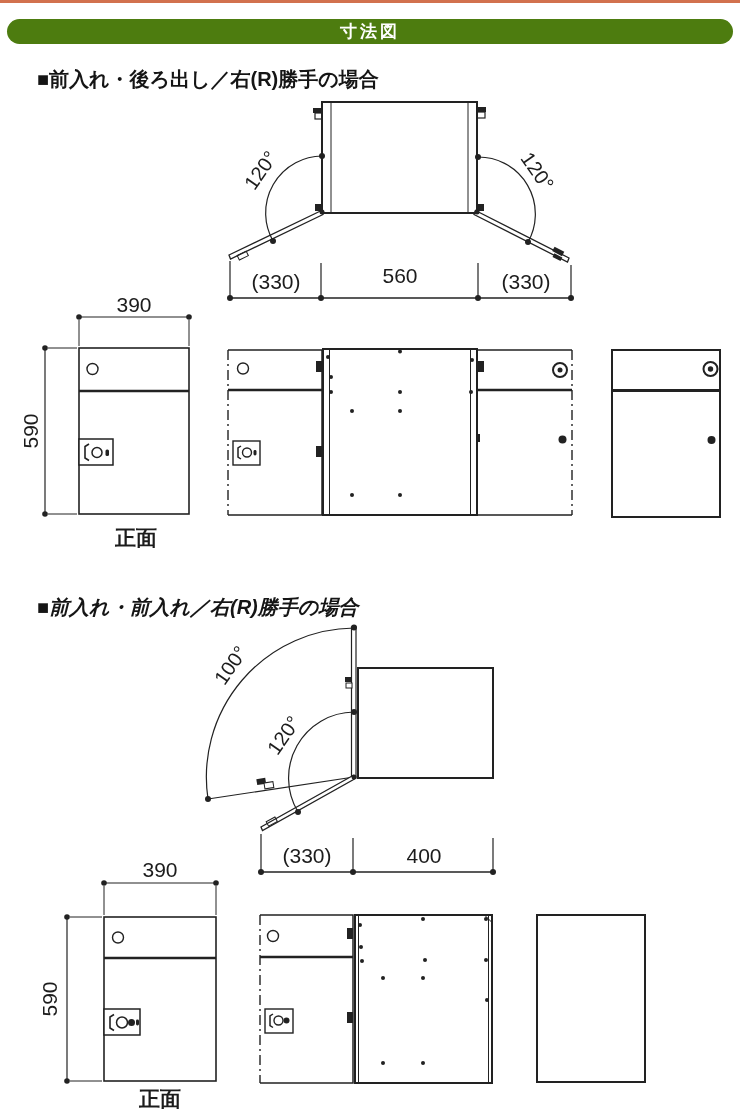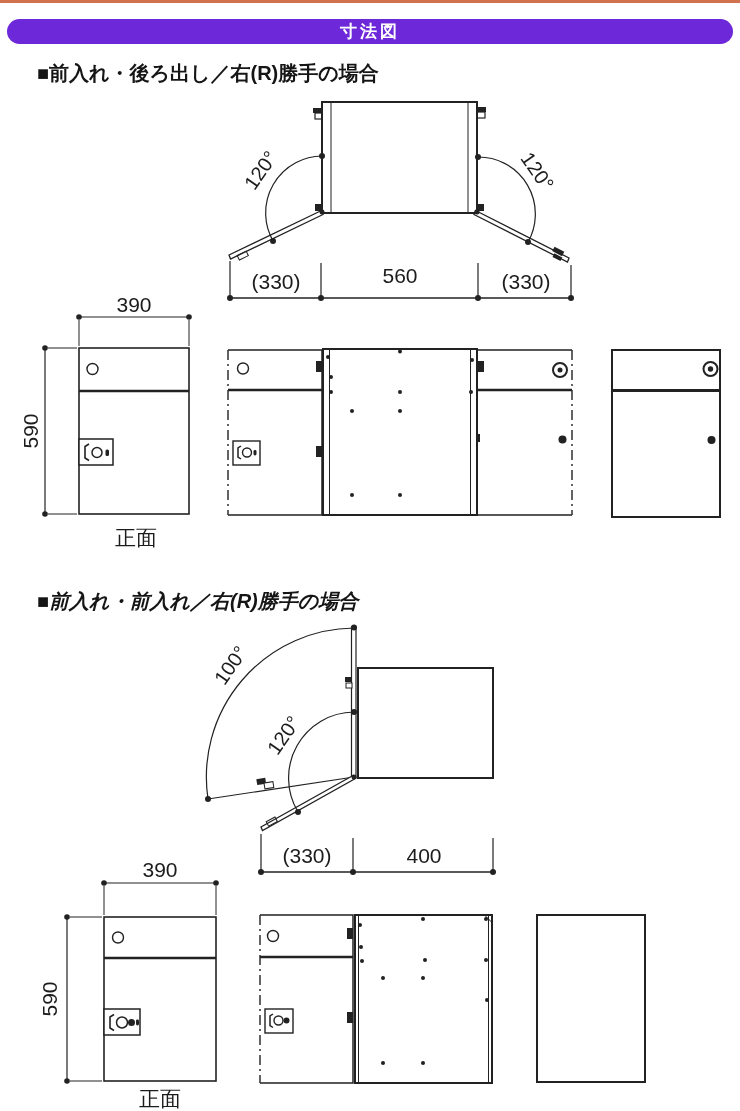--- a/index.html
+++ b/index.html
@@ -8,32 +8,32 @@
     font-family:"Liberation Sans","DejaVu Sans",sans-serif;color:#1c1c1c;
     overflow:hidden;
   }
   .abs{position:absolute;}
   .top-strip{left:0;top:0;width:740px;height:3px;background:#d2714e;}
   .header-bar{
     left:7px;top:19px;width:726px;height:25px;border-radius:13px;
     background:#d2714e;display:flex;align-items:center;justify-content:center;
   }
   .header-title{color:#ffffff;font-weight:bold;font-size:17px;letter-spacing:3px;}
-  .section-title{font-size:20px;font-weight:bold;color:#151515;white-space:nowrap;}
+  .section-title{font-size:20px;font-weight:bold;color:#151515;white-space:nowrap;margin-top:6px;}
   .dim{font-size:21px;text-align:center;white-space:nowrap;color:#1c1c1c;}
   .angle{font-size:20px;text-align:center;white-space:nowrap;color:#1c1c1c;}
-  .caption{font-size:21px;font-weight:400;text-align:center;white-space:nowrap;color:#1c1c1c;}
+  .caption{font-size:21px;font-weight:700;text-align:center;white-space:nowrap;color:#1c1c1c;}
   .rot-ccw{transform:rotate(-90deg);}
   svg{position:absolute;left:0;top:0;}
 </style>
 </head>
 <body>
 
 <div class="abs top-strip" style="background: rgb(210, 113, 78);"></div>
-<div class="abs header-bar" style="background: #6d28d9;">
+<div class="abs header-bar" style="background: #4d7c0f;">
   <span class="header-title">寸法図</span>
 </div>
 
 <div class="abs section-title" style="left:37px;top:60px;">■前入れ・後ろ出し／右(R)勝手の場合</div>
 <div class="abs section-title" style="left:37px;top:588px;font-style:italic;">■前入れ・前入れ／右(R)勝手の場合</div>
 
 <svg width="740" height="1111" viewBox="0 0 740 1111">
   <g stroke="#222" fill="none" stroke-linecap="butt">
 
     <g>

